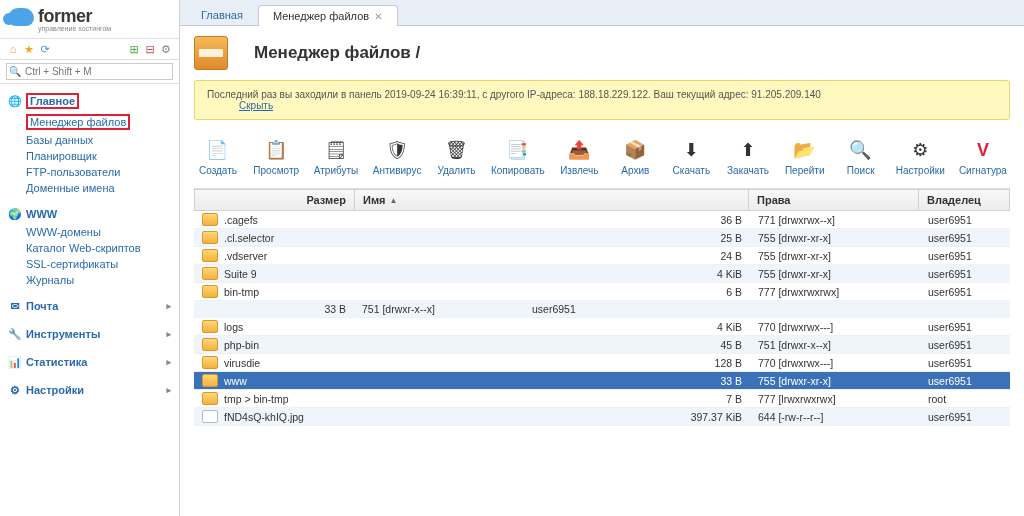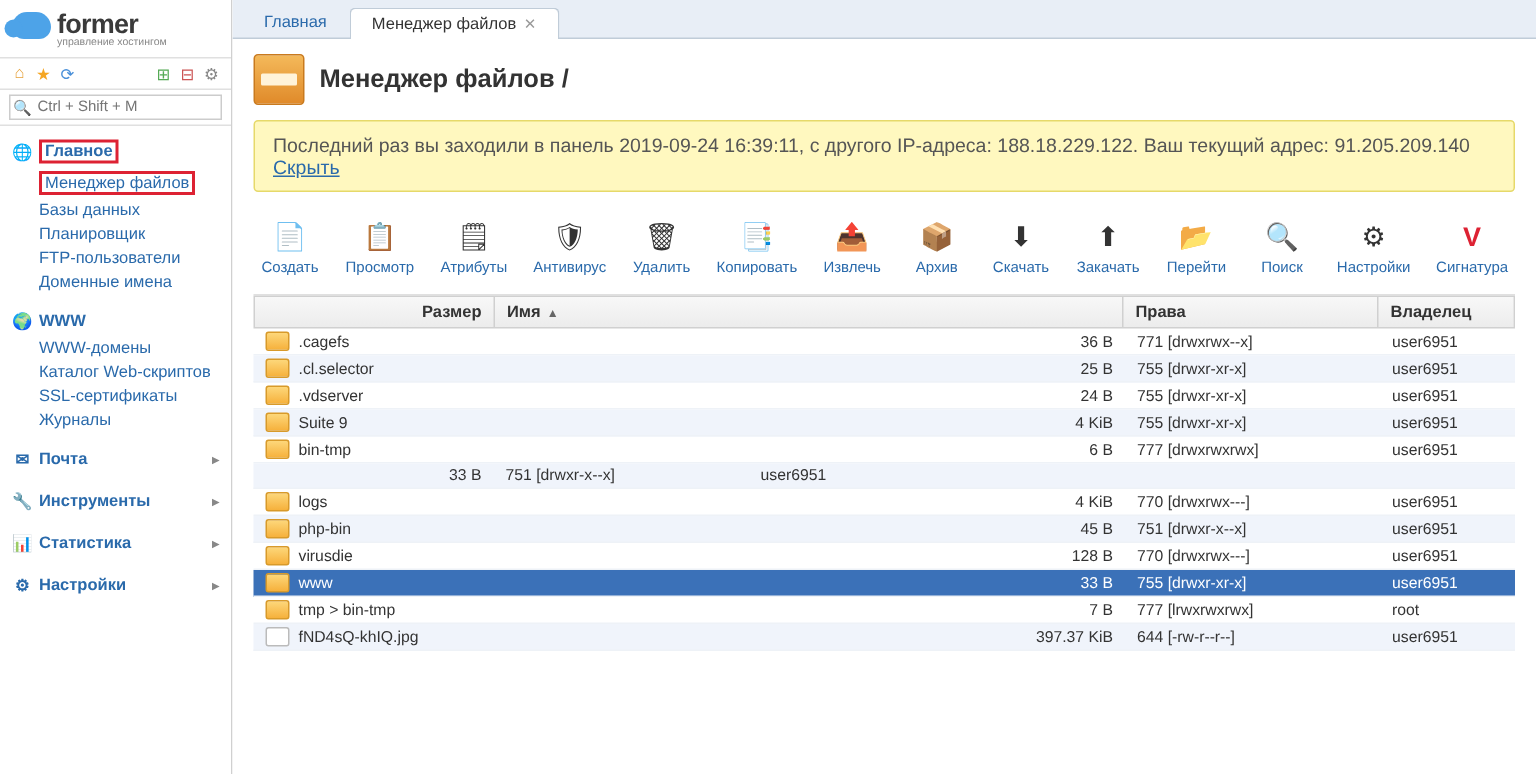--- a/index.html
+++ b/index.html
@@ -1,18 +1,18 @@
 <!DOCTYPE html>
 <html><head>
 <meta charset="utf-8">
 <style>
 * { margin: 0; padding: 0; box-sizing: border-box; }
 body { font-family: Arial, sans-serif; font-size: 11px; background: #fff; color: #333; }
 .app { display: flex; width: 1024px; height: 516px; }
-.sidebar { width: 155px; background: #fff; border-right: 1px solid #d0d0d0; display: flex; flex-direction: column; }
+.sidebar { width: 180px; background: #fff; border-right: 1px solid #d0d0d0; display: flex; flex-direction: column; }
 .logo-area { padding: 6px 8px; }
 .logo { display: flex; align-items: center; gap: 4px; }
 .cloud { width: 26px; height: 18px; background: #4da3e8; border-radius: 10px 10px 8px 8px; position: relative; }
 .cloud::before { content: ""; position: absolute; left: -5px; top: 5px; width: 12px; height: 12px; background: #4da3e8; border-radius: 50%; }
 .logo-text { font-size: 18px; font-weight: bold; color: #3a3a3a; letter-spacing: -0.5px; }
 .logo-sub { font-size: 7px; color: #888; margin-left: 30px; margin-top: -2px; }
 .mini-toolbar { display: flex; gap: 2px; padding: 3px 6px; border-top: 1px solid #e0e0e0; border-bottom: 1px solid #e0e0e0; align-items: center; }
 .mini-toolbar span { width: 14px; height: 14px; display: inline-flex; align-items: center; justify-content: center; font-size: 11px; cursor: pointer; }
 .search-box { padding: 3px 6px; border-bottom: 1px solid #e0e0e0; }
 .search-box input { width: 100%; border: 1px solid #ccc; padding: 2px 4px 2px 18px; font-size: 10px; color: #888; background: #fff; }
@@ -25,26 +25,26 @@
 .nav-head .arrow { margin-left: auto; color: #888; font-size: 9px; }
 .nav-items { padding-left: 20px; }
 .nav-item { display: block; padding: 2px 6px; color: #2a6aab; cursor: pointer; }
 .red-box { border: 2px solid #d23; display: inline-block; padding: 0 2px; }
 .main { flex: 1; background: #fff; display: flex; flex-direction: column; overflow: hidden; justify-content: center; }
 .tabs { display: flex; background: #e8eef6; border-bottom: 1px solid #c0ccd8; padding-left: 6px; padding-top: 4px; gap: 0; }
 .tab { padding: 4px 14px; font-size: 11px; color: #2a6aab; cursor: pointer; border: 1px solid transparent; border-bottom: none; border-top-left-radius: 4px; border-top-right-radius: 4px; display: flex; align-items: center; gap: 5px; }
 .tab.active { background: #fff; border-color: #c0ccd8; color: #333; position: relative; top: 1px; }
 .tab .x { color: #999; font-size: 10px; }
 .content { padding: 10px 14px; flex: 1; overflow: auto; }
-.page-title { display: flex; align-items: center; gap: 10px; margin-bottom: 10px; }
+.page-title { display: flex; align-items: center; gap: 26px; margin-bottom: 10px; }
 .page-title .big-icon { width: 34px; height: 34px; background: linear-gradient(#f4b95a,#e08a2a); border: 1px solid #c97a1e; border-radius: 3px; position: relative; }
 .page-title .big-icon::before { content: ""; position: absolute; left: 4px; top: 12px; right: 4px; height: 8px; background: #fff3d9; border-radius: 1px; }
 .page-title h1 { font-size: 17px; font-weight: bold; color: #333; }
-.notice { background: #fff8bf; border: 1px solid #e6d96a; border-radius: 3px; padding: 8px 12px; margin-bottom: 10px; font-size: 13px; color: #555; }
-.notice a { color: #2a6aab; text-decoration: underline; cursor: pointer; }
+.notice { background: #fff8bf; border: 1px solid #e6d96a; border-radius: 3px; padding: 8px 12px; margin-bottom: 10px; font-size: 10px; color: #555; }
+.notice a { color: #2a6aab; text-decoration: underline; cursor: pointer; margin-left: 32px; }
 .toolbar { display: flex; gap: 8px; padding: 6px 0 10px; border-bottom: 1px solid #e0e0e0; }
 .tool { display: flex; flex-direction: column; align-items: center; gap: 3px; padding: 2px 8px; cursor: pointer; min-width: 48px; }
 .tool .t-icon { width: 24px; height: 24px; display: flex; align-items: center; justify-content: center; font-size: 18px; }
 .tool .t-label { font-size: 10px; color: #2a6aab; }
 .table { width: 100%; }
 .thead { display: flex; background: linear-gradient(#f8f8f8,#ececec); border: 1px solid #d0d0d0; }
 .th { padding: 4px 8px; font-weight: bold; color: #333; border-right: 1px solid #d0d0d0; display: flex; align-items: center; gap: 4px; }
 .th:last-child { border-right: none; }
 .col-name { flex: 1; min-width: 0; }
 .col-size { width: 160px; text-align: right; justify-content: flex-end; }

